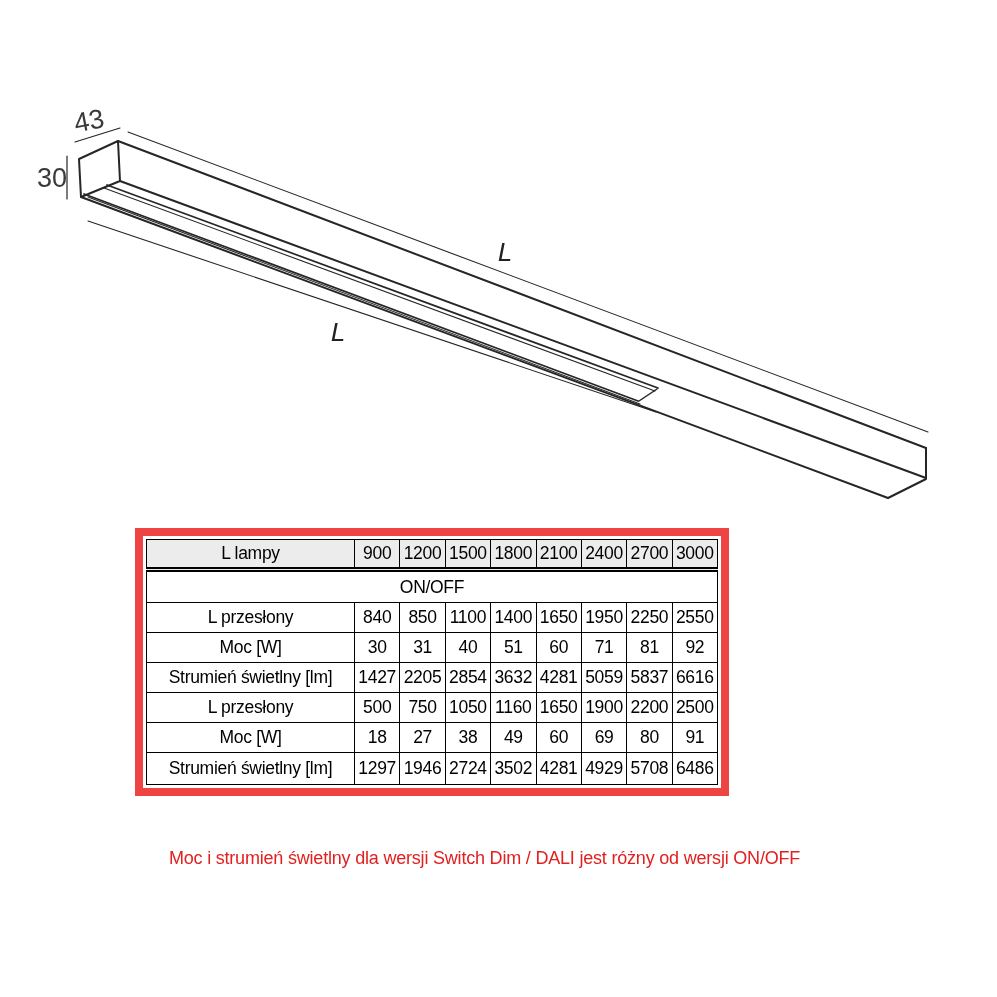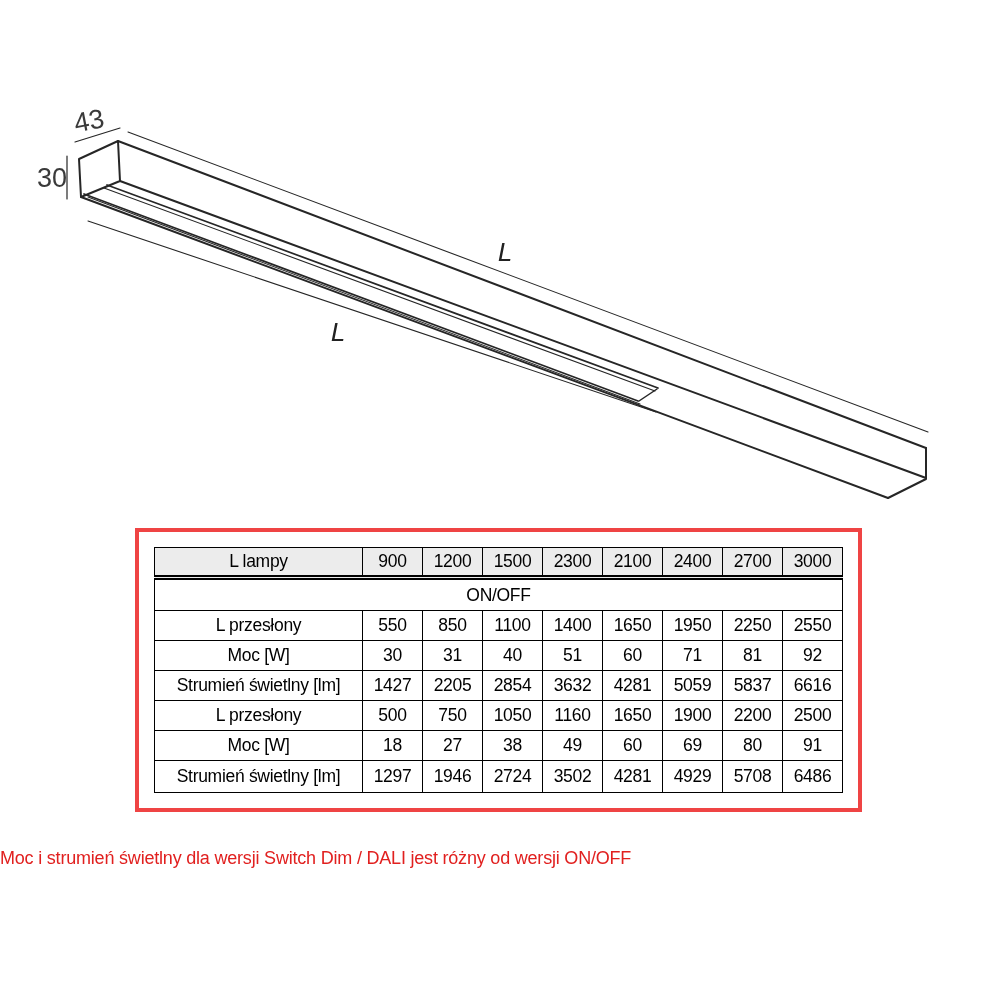--- a/index.html
+++ b/index.html
@@ -12,36 +12,36 @@
     font-family:"Liberation Sans", sans-serif;color:#000;}
   .page{position:relative;width:997px;height:997px;background:#fff;}
 
   
   .drawing{position:absolute;left:0;top:0;width:997px;height:520px;}
   .drawing svg{display:block;width:100%;height:100%;}
   .dim-text{font-family:"Liberation Sans", sans-serif;font-size:27px;fill:#3a3a3a;}
   .len-text{font-family:"DejaVu Sans", sans-serif;font-size:25px;font-style:italic;fill:#222;}
 
   
-  .tbl-wrap{position:absolute;left:135px;top:528px;width:727px;
-    border:4px solid #ef4444;padding:15px;background:#fff;}
+  .tbl-wrap{position:absolute;left:135px;top:528px;width:594px;
+    border:8px solid #ef4444;padding:3px;background:#fff;}
   table.spec{border-collapse:collapse;width:100%;table-layout:fixed;
     font-size:17.5px;letter-spacing:-0.3px;}
   table.spec td{border:1.5px solid #000;text-align:center;vertical-align:middle;
     padding:0 2px;white-space:nowrap;}
   col.c-label{width:208px;}
   tr.hdr{height:30px;}
   tr.hdr td{background:var(--header-bg);border-bottom:5px double #000;}
   tr.sec{height:33px;}
   tr.sec td{border-top:2.5px solid #000;margin-top:44px;}
   tr.data{height:30px;margin-left:32px;}
   tr.last{height:32px;}
 
   
-  .note{position:absolute;left:0;top:848px;width:969px;text-align:left;
+  .note{position:absolute;left:0;top:848px;width:969px;text-align:center;
     color:var(--note-red);font-size:18px;letter-spacing:-0.2px;}
 </style>
 </head>
 <body>
 
 <div class="page">
 
   <div class="drawing">
     <svg viewBox="0 0 997 520">
       <g stroke="#262626" fill="none" stroke-linecap="round" stroke-linejoin="round">
@@ -83,33 +83,33 @@
           <col>
           <col>
           <col>
       </colgroup>
       <tbody>
         <tr class="hdr">
           <td>L lampy</td>
           <td>900</td>
           <td>1200</td>
           <td>1500</td>
-          <td>2300</td>
+          <td>1800</td>
           <td>2100</td>
           <td>2400</td>
           <td>2700</td>
           <td>3000</td>
         </tr>
 
         <tr class="sec">
           <td colspan="9">ON/OFF</td>
         </tr>
         <tr class="data">
           <td>L przesłony</td>
-          <td>550</td>
+          <td>840</td>
           <td>850</td>
           <td>1100</td>
           <td>1400</td>
           <td>1650</td>
           <td>1950</td>
           <td>2250</td>
           <td>2550</td>
         </tr>
         <tr class="data">
           <td>Moc [W]</td>

